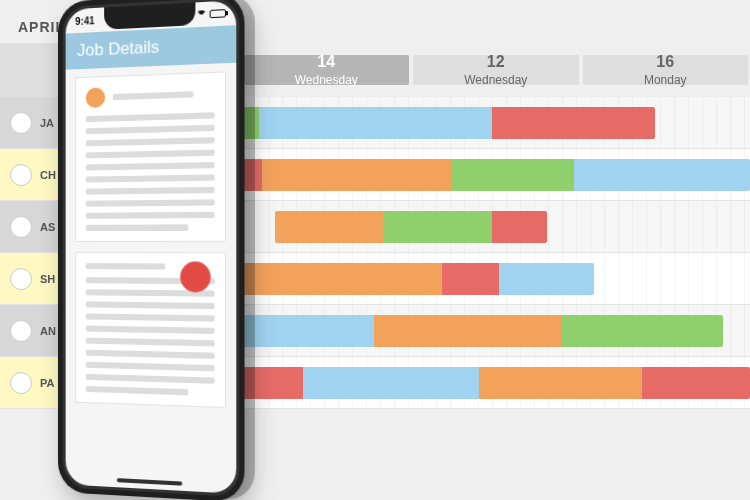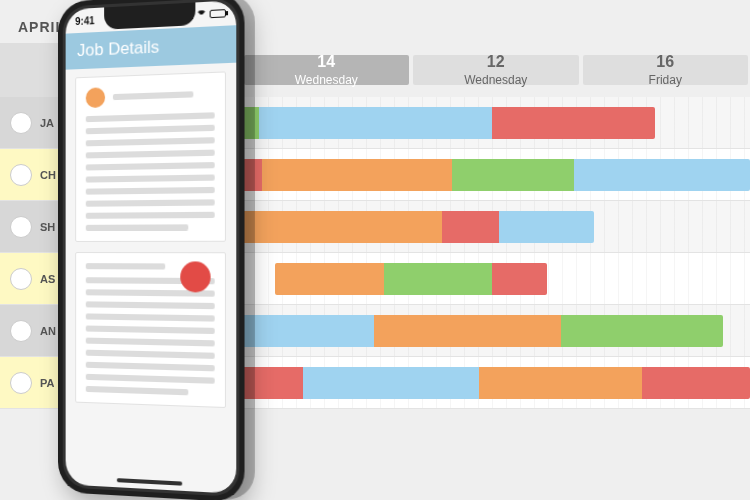--- a/index.html
+++ b/index.html
@@ -83,21 +83,21 @@
       <div class="day-col sel">
         <div class="day-num">14</div>
         <div class="day-name">Wednesday</div>
       </div>
       <div class="day-col">
         <div class="day-num">12</div>
         <div class="day-name">Wednesday</div>
       </div>
       <div class="day-col">
         <div class="day-num">16</div>
-        <div class="day-name">Friday</div>
+        <div class="day-name">Monday</div>
       </div>
     </div>
 
   <div class="grid" id="grid">
       <div class="row">
         <div class="label">
           <div class="avatar"></div>
           <div class="name">JA</div>
         </div>
         <div class="track">
@@ -118,41 +118,41 @@
             <div class="seg c-red" style="width: 28%;"></div>
             <div class="seg c-orange" style="width: 28%;"></div>
             <div class="seg c-green" style="width: 18%;"></div>
             <div class="seg c-blue" style="width: 26%;"></div>
           </div>
         </div>
       </div>
       <div class="row">
         <div class="label">
           <div class="avatar"></div>
+          <div class="name">AS</div>
+        </div>
+        <div class="track">
+          <div class="bar" style="left: 30%; width: 40%;">
+            <div class="seg c-orange" style="width: 40%;"></div>
+            <div class="seg c-green" style="width: 40%;"></div>
+            <div class="seg c-red" style="width: 20%;"></div>
+          </div>
+        </div>
+      </div>
+      <div class="row">
+        <div class="label">
+          <div class="avatar"></div>
           <div class="name">SH</div>
         </div>
         <div class="track">
           <div class="bar" style="left: 7%; width: 70%;">
             <div class="seg c-green" style="width: 26%;"></div>
             <div class="seg c-orange" style="width: 42%;"></div>
             <div class="seg c-red" style="width: 12%;"></div>
             <div class="seg c-blue" style="width: 20%;"></div>
-          </div>
-        </div>
-      </div>
-      <div class="row">
-        <div class="label">
-          <div class="avatar"></div>
-          <div class="name">AS</div>
-        </div>
-        <div class="track">
-          <div class="bar" style="left: 30%; width: 40%;">
-            <div class="seg c-orange" style="width: 40%;"></div>
-            <div class="seg c-green" style="width: 40%;"></div>
-            <div class="seg c-red" style="width: 20%;"></div>
           </div>
         </div>
       </div>
       <div class="row">
         <div class="label">
           <div class="avatar"></div>
           <div class="name">AN</div>
         </div>
         <div class="track">
           <div class="bar" style="left: 4%; width: 92%;">

